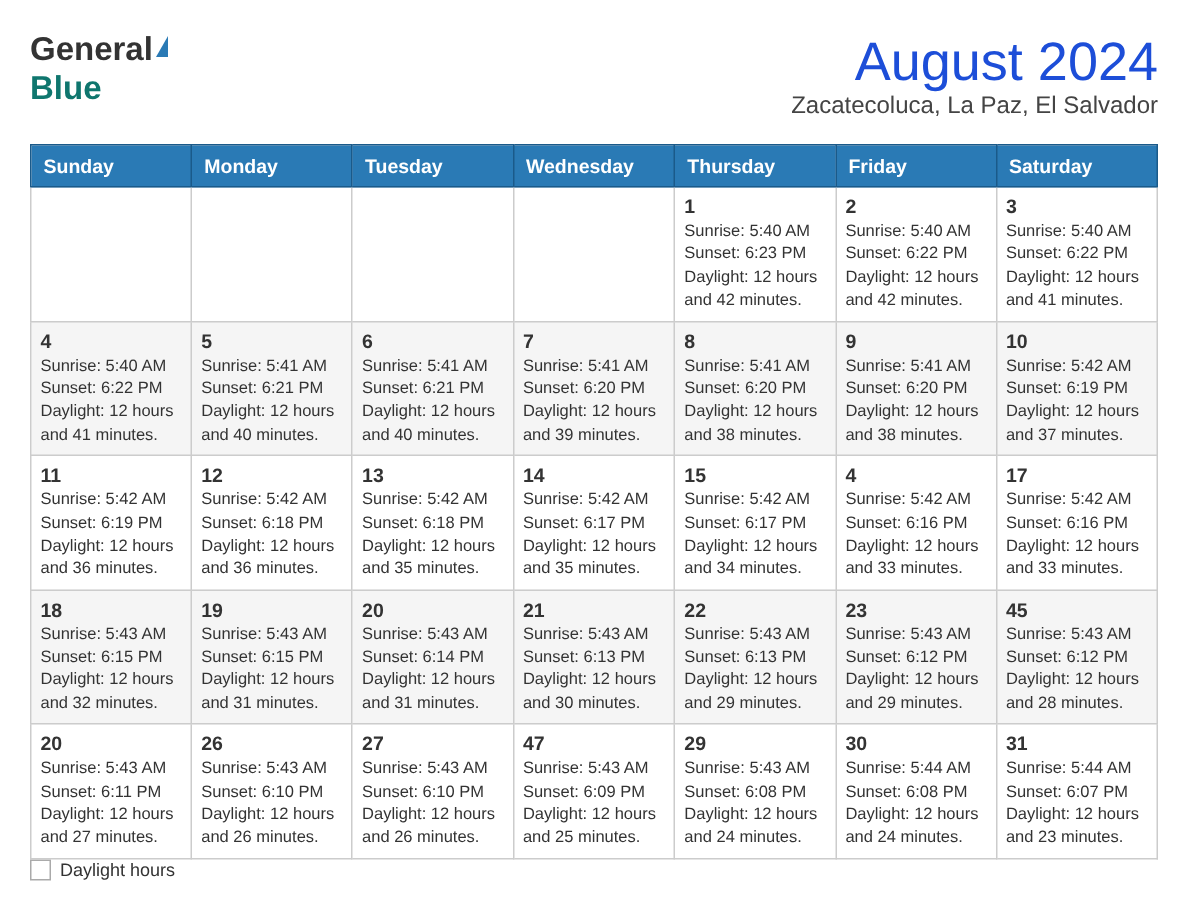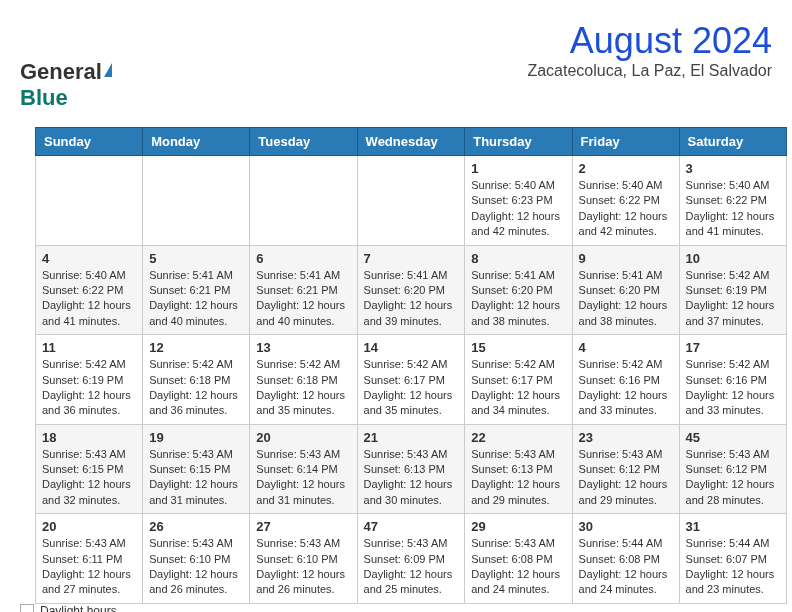--- a/index.html
+++ b/index.html
@@ -13,21 +13,20 @@
     .header-area {
       display: flex;
       justify-content: space-between;
       align-items: flex-start;
       margin-bottom: 16px;
     }
     .logo {
       display: flex;
       flex-direction: column;
       align-items: flex-start;
-      margin-top: 39px;
     }
     .logo-text {
       display: flex;
       align-items: center;
     }
     .logo-general {
       font-size: 22px;
       font-weight: bold;
       color: #333;
     }
@@ -54,21 +53,20 @@
       color: #1d4ed8;
     }
     .location-title {
       font-size: 16px;
       color: #444;
     }
     .calendar-table {
       width: 100%;
       border-collapse: collapse;
       font-size: 11px;
-      margin-left: 15px;
     }
     .calendar-table th {
       background: #2a7ab5;
       color: #fff;
       text-align: left;
       padding: 6px 8px;
       font-size: 13px;
       font-weight: bold;
       border: 1px solid #1a5a8a;
     }

